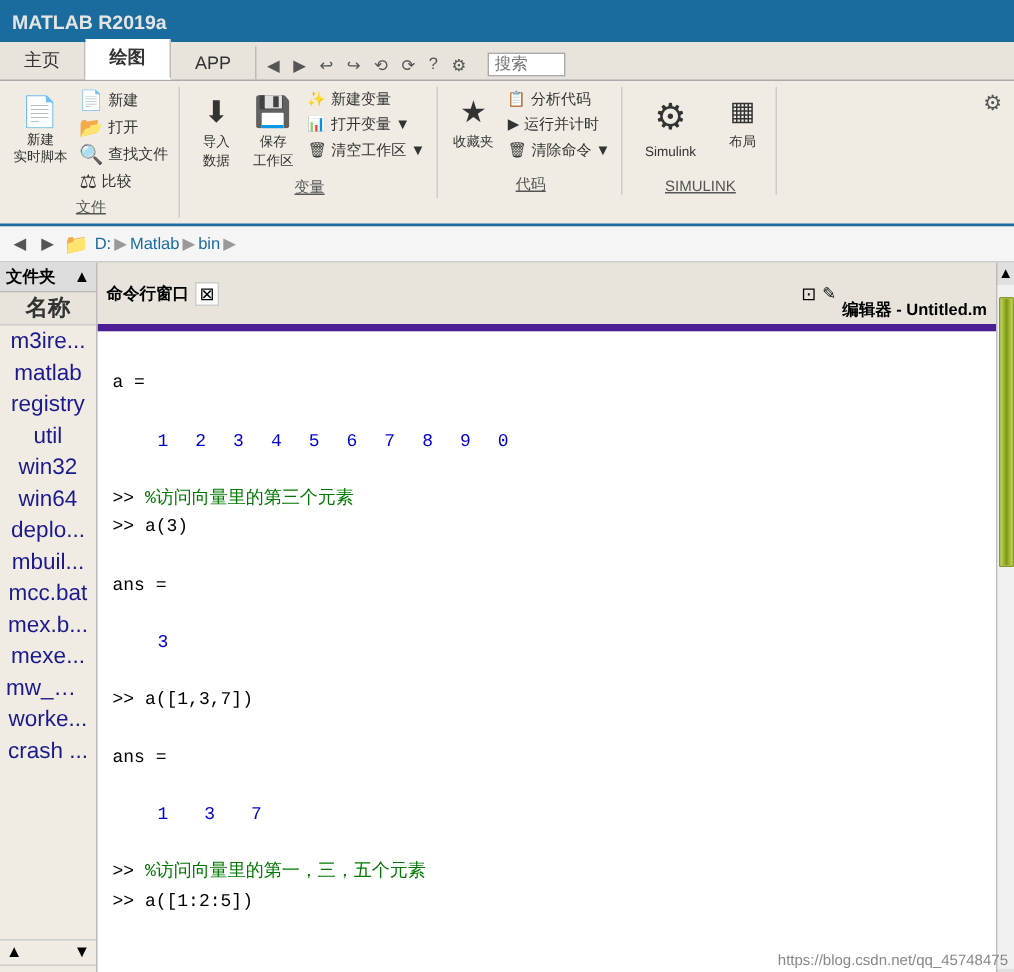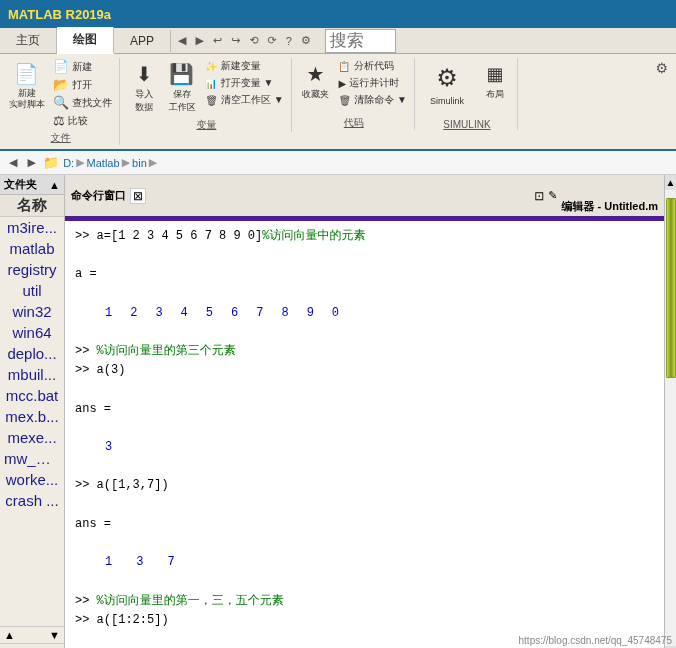--- a/index.html
+++ b/index.html
@@ -5,30 +5,30 @@
     * { margin: 0; padding: 0; box-sizing: border-box; }
     body { font-family: 'SimHei', 'Microsoft YaHei', sans-serif; font-size: 12px; background: #d4d0c8; overflow: hidden; width: 676px; height: 648px; }
 
     
     .title-bar {
       background: #1a6b9e;
       height: 28px;
       display: flex;
       align-items: center;
       padding: 0 8px;
-      color: #fde047;
+      color: #e5e5e5;
       font-size: 13px;
       font-weight: bold;
     }
 
     
     .tab-bar {
       background: #e8e4dc;
       display: flex;
-      align-items: center;
+      align-items: flex-end;
       height: 26px;
       border-bottom: 1px solid #aaa;
     }
     .tab {
       padding: 4px 16px;
       font-size: 12px;
       cursor: pointer;
       display: flex;
       align-items: center;
       border-right: 1px solid #bbb;
@@ -277,21 +277,21 @@
   <div class="tab-right-icons">
     <span class="tab-icon-btn">◀</span>
     <span class="tab-icon-btn">▶</span>
     <span class="tab-icon-btn">↩</span>
     <span class="tab-icon-btn">↪</span>
     <span class="tab-icon-btn">⟲</span>
     <span class="tab-icon-btn">⟳</span>
     <span class="tab-icon-btn">?</span>
     <span class="tab-icon-btn">⚙</span>
     <div class="tab-search">
-      <input type="text" style="border: 1px solid rgb(170, 170, 170); padding: 1px 4px; font-size: 17px; width: 71px;" placeholder="搜索">
+      <input type="text" style="border: 1px solid rgb(170, 170, 170); padding: 1px 4px; font-size: 11px; width: 52px;" placeholder="搜索">
     </div>
   </div>
 </div>
 
 <div class="ribbon" style="display:flex;align-items:flex-start;padding:4px 6px;background:#f0ece4;border-bottom:2px solid #1a6b9e;min-height:84px;">
 
   <div class="ribbon-section" style="display:flex;flex-direction:column;border-right:1px solid #ccc;padding:0 4px 0 0;min-height:72px;">
     <div style="display:flex;gap:2px;flex:1;align-items:flex-start;">
       <div class="ribbon-btn" style="display:flex;flex-direction:column;align-items:center;cursor:pointer;padding:2px 3px;font-size:10px;text-align:center;min-width:38px;">
         <div class="icon-box" style="width:28px;height:28px;display:flex;align-items:center;justify-content:center;font-size:20px;">📄</div>
@@ -451,23 +451,20 @@
         </div>
         <div style="display:flex;align-items:center;gap:4px;">
           <span style="cursor:pointer;font-size:12px;">⊡</span>
           <span style="cursor:pointer;font-size:11px;">✎</span>
           <span style="font-size:11px;font-weight:bold;margin-top:22px;">编辑器 - Untitled.m</span>
         </div>
       </div>
 
       <div class="cmd-body" style="flex:1;background:white;overflow-y:auto;padding:6px 10px;font-family:'Courier New',monospace;font-size:12px;line-height:1.6;">
 
-        <div>
-          <span style="color:#000;">&gt;&gt; </span><span style="color:#000;">a=[1 2 3 4 5 6 7 8 9 0]</span><span style="color:#007700;">%访问向量中的元素</span>
-        </div>
 
         <div>&nbsp;</div>
 
         <div style="color:#000;">a =</div>
 
         <div>&nbsp;</div>
 
         <div style="margin-left:30px;color:#0000cc;display:flex;gap:18px;">
           <span>1</span>
           <span>2</span>

